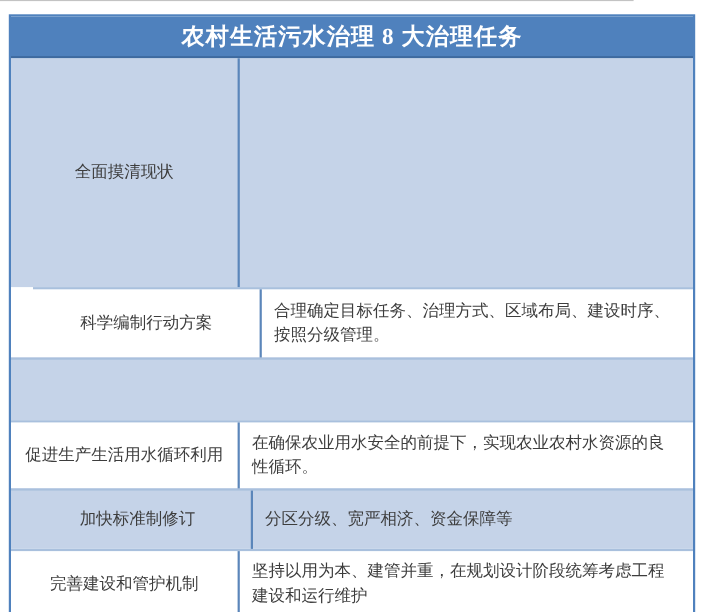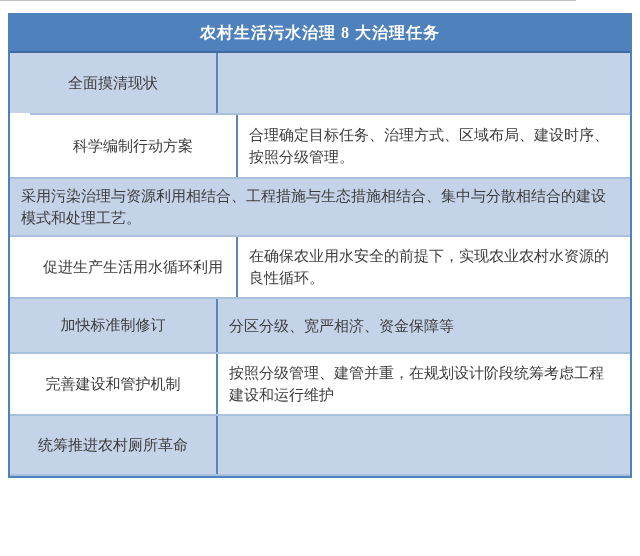--- a/index.html
+++ b/index.html
@@ -25,38 +25,38 @@
   .table-header {
     min-height: 38px;
     background: #4f81bd;
     border-bottom: 2px solid #3e6a9f;
     display: flex;
     align-items: center;
     justify-content: center;
   }
   .table-title {
     color: #ffffff;
-    font-size: 16px;
+    font-size: 21px;
     font-weight: bold;
     letter-spacing: 1px;
     text-align: center;
   }
   .table-row {
     display: flex;
     align-items: stretch;
     background: #ffffff;
   }
   .table-row.alt { background: #c5d3e8; }
   .table-row + .table-row { border-top: 2px solid #a9c0dd; }
   .table-row:nth-of-type(1) { min-height: 64px; }
-  .table-row:nth-of-type(2) { min-height: 60px; }
+  .table-row:nth-of-type(2) { min-height: 60px; flex-direction: column; }
   .table-row:nth-of-type(3) { min-height: 64px; margin-left: 20px; }
   .table-row:nth-of-type(4) { min-height: 57px; }
-  .table-row:nth-of-type(5) { min-height: 62px; padding-left: 20px; }
-  .table-row:nth-of-type(6) { min-height: 55px; }
+  .table-row:nth-of-type(5) { min-height: 62px; }
+  .table-row:nth-of-type(6) { min-height: 55px; padding-left: 12px; }
   .table-row:nth-of-type(7) { min-height: 62px; }
   .table-row:nth-of-type(8) { min-height: 60px; gap: 16px; }
   .task-cell {
     width: 208px;
     flex: 0 0 208px;
     border-right: 2px solid #5b86ba;
     display: flex;
     align-items: center;
     justify-content: center;
     text-align: center;
@@ -92,43 +92,40 @@
   </div>
 
   <div class="table-row">
     <div class="task-cell">科学编制行动方案</div>
     <div class="description-cell">
         <span>合理确定目标任务、治理方式、区域布局、建设时序、按照分级管理。</span>
       </div>
   </div>
 
   <div class="table-row alt">
-    <div class="description-cell">
-        <span>采用污染治理与资源利用相结合、工程措施与生态措施相结合、集中与分散相结合的建设模式和处理工艺。</span>
-      </div>
   </div>
 
   <div class="table-row">
     <div class="task-cell">促进生产生活用水循环利用</div>
     <div class="description-cell">
         <span>在确保农业用水安全的前提下，实现农业农村水资源的良性循环。</span>
       </div>
   </div>
 
   <div class="table-row alt">
     <div class="task-cell">加快标准制修订</div>
     <div class="description-cell">
         <span>分区分级、宽严相济、资金保障等</span>
       </div>
   </div>
 
   <div class="table-row">
     <div class="task-cell">完善建设和管护机制</div>
     <div class="description-cell">
-        <span>按照分级管理、建管并重，在规划设计阶段统筹考虑工程建设和运行维护</span>
+        <span>坚持以用为本、建管并重，在规划设计阶段统筹考虑工程建设和运行维护</span>
       </div>
   </div>
 
   <div class="table-row alt">
     <div class="task-cell">统筹推进农村厕所革命</div>
   </div>
 
   <div class="table-row">
   </div>
 

